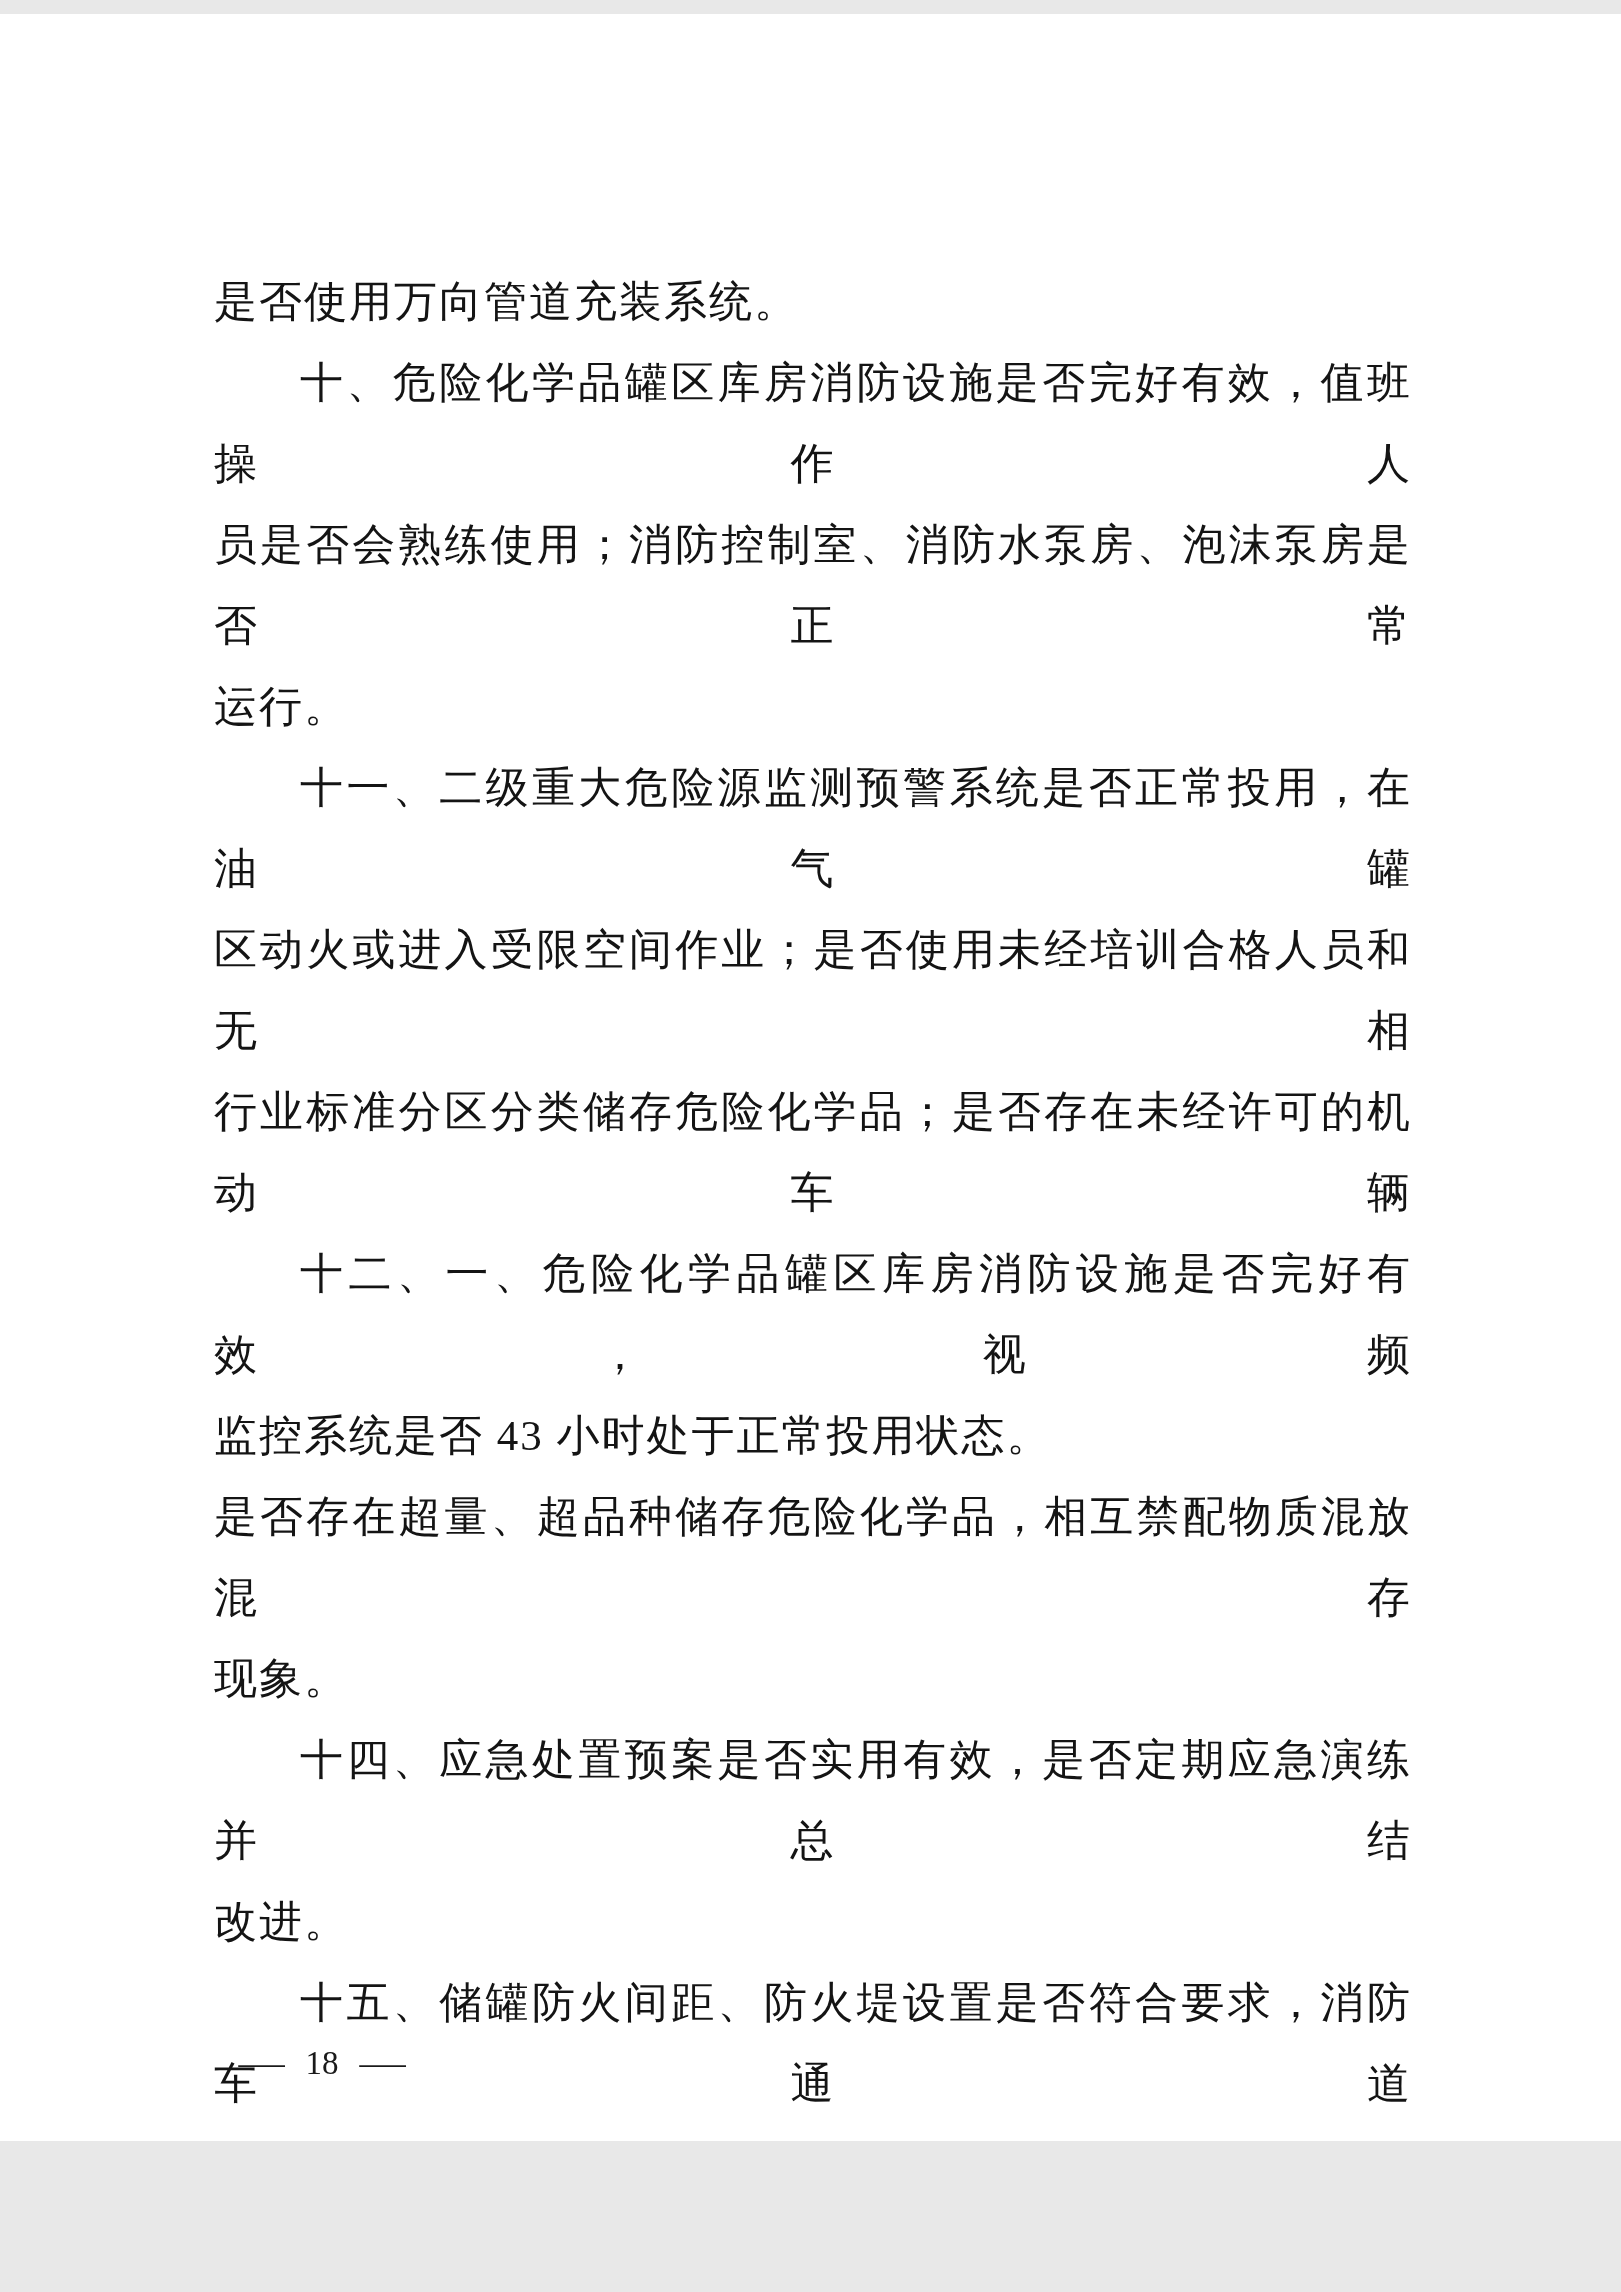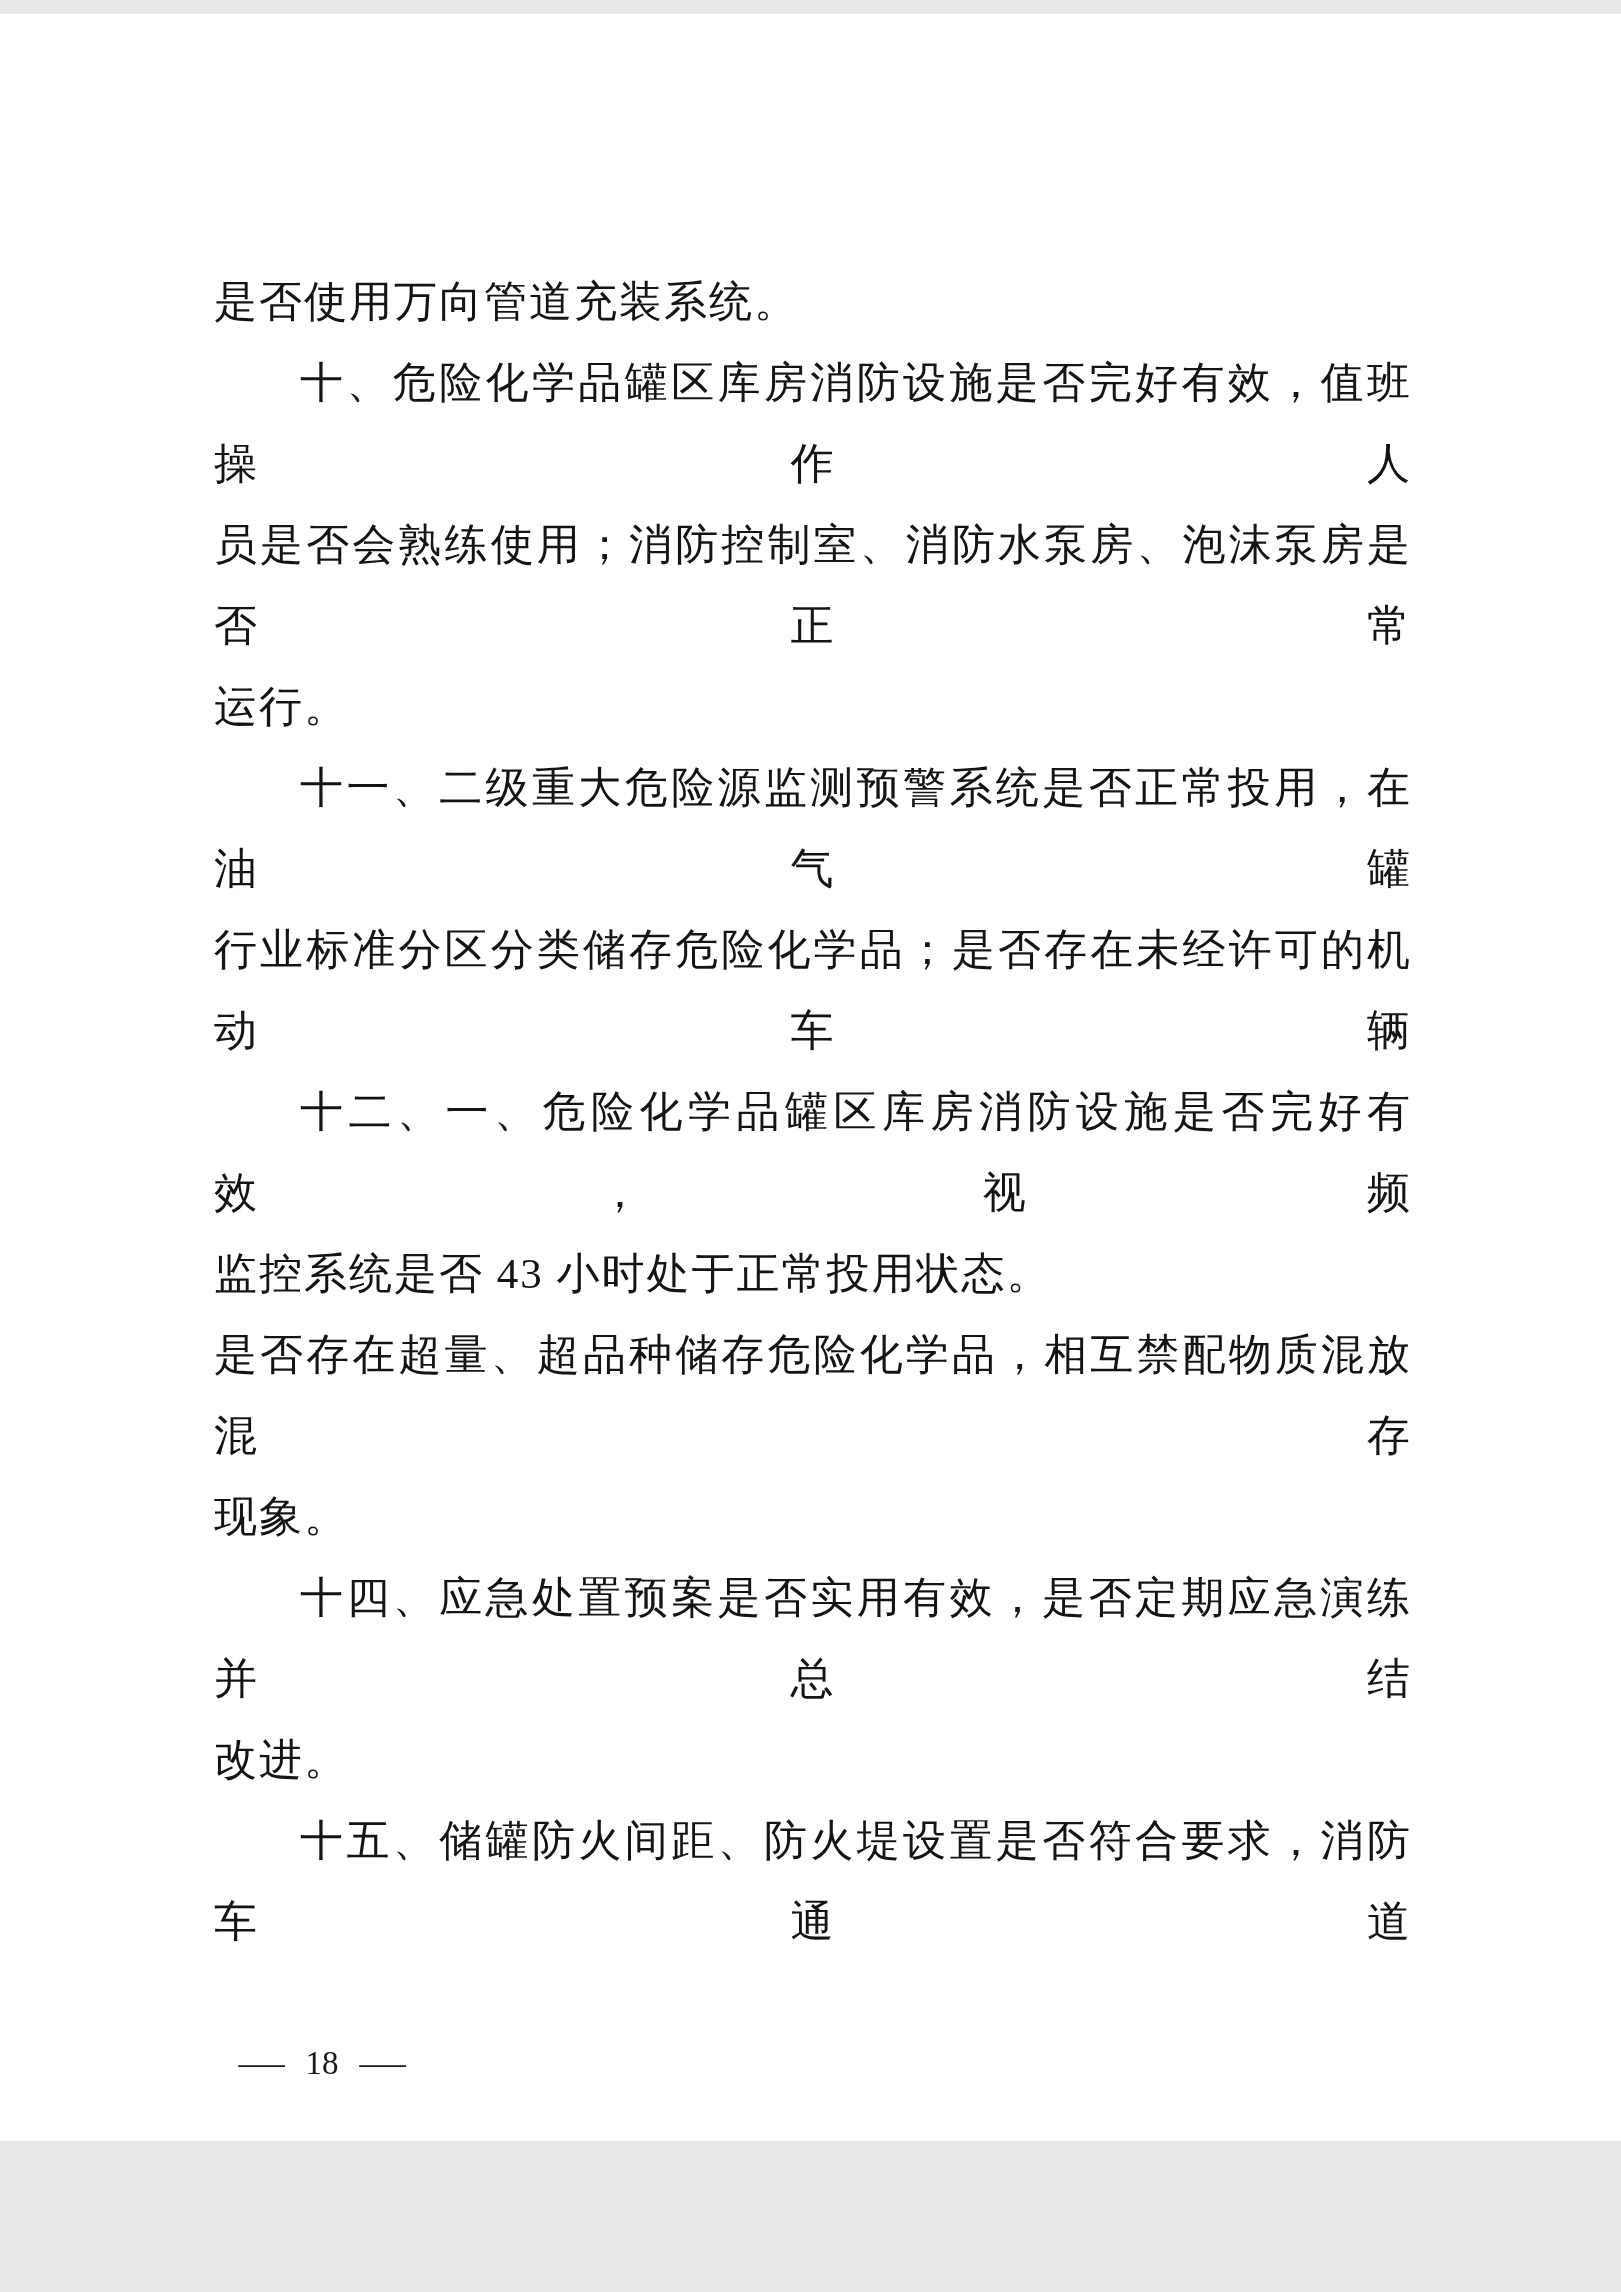--- a/index.html
+++ b/index.html
@@ -63,20 +63,21 @@
 <body>
 
 <div class="page">
 
   <main class="text-block">
     <div class="line end">是否使用万向管道充装系统。</div>
     <div class="line indent fill">十、危险化学品罐区库房消防设施是否完好有效，值班操作人</div>
     <div class="line fill">员是否会熟练使用；消防控制室、消防水泵房、泡沫泵房是否正常</div>
     <div class="line end">运行。</div>
     <div class="line indent fill">十一、二级重大危险源监测预警系统是否正常投用，在油气罐</div>
+    <div class="line fill">区动火或进入受限空间作业；是否使用未经培训合格人员和无相</div>
     <div class="line fill">行业标准分区分类储存危险化学品；是否存在未经许可的机动车辆</div>
     <div class="line indent fill">十二、一、危险化学品罐区库房消防设施是否完好有效，视频</div>
     <div class="line end">监控系统是否 43 小时处于正常投用状态。</div>
     <div class="line fill">是否存在超量、超品种储存危险化学品，相互禁配物质混放混存</div>
     <div class="line end">现象。</div>
     <div class="line indent fill">十四、应急处置预案是否实用有效，是否定期应急演练并总结</div>
     <div class="line end">改进。</div>
     <div class="line indent fill">十五、储罐防火间距、防火堤设置是否符合要求，消防车通道</div>
 
   </main>

